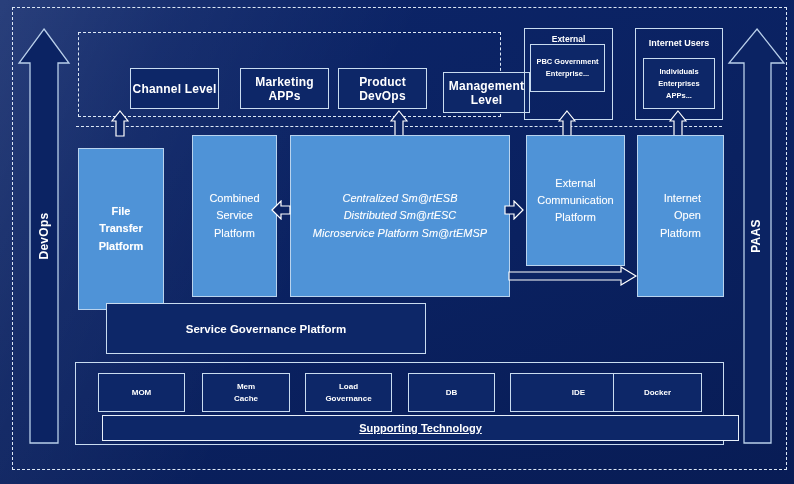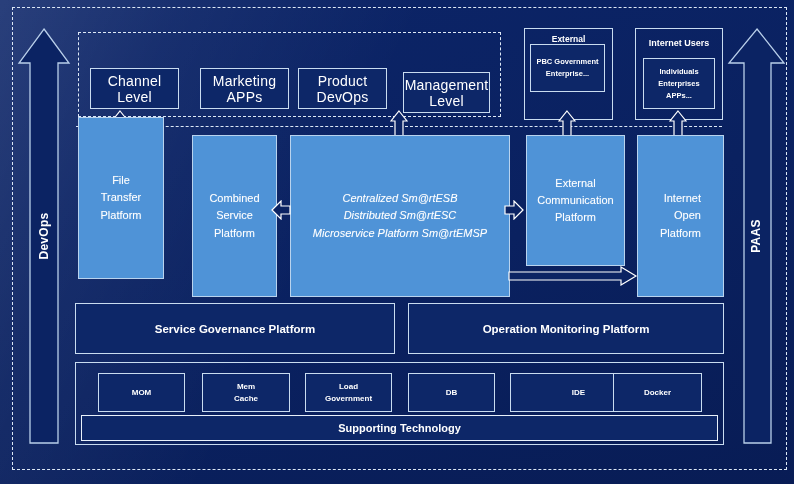--- a/index.html
+++ b/index.html
@@ -9,23 +9,23 @@
     background:
       linear-gradient(115deg, rgba(255,255,255,0.12) 0%, rgba(255,255,255,0.05) 18%, rgba(255,255,255,0.0) 42%),
       linear-gradient(160deg, #0c2569 0%, #0a2160 55%, #081c55 100%);
   }
   .abs{position:absolute;}
   .dashed{border:1px dashed #dde8f6;}
   .darkbox{background:#0d2768;border:1px solid #c9dcf0;}
   .litebox{background:#4f93d7;border:1px solid #b9d3ee;}
   .center{display:flex;align-items:center;justify-content:center;text-align:center;}
   .pre{white-space:pre-line;}
-  .lvl-label{font-size:14px;font-weight:normal;letter-spacing:.2px;}
+  .lvl-label{font-size:12px;font-weight:bold;letter-spacing:.2px;margin-left:40px;}
   .plat-label{font-size:11px;line-height:1.55;text-shadow:0 0 1px rgba(255,255,255,.35);}
-  .gov-label{font-size:11.5px;font-weight:bold;}
+  .gov-label{font-size:11.5px;font-weight:bold;margin-left:31px;}
   .tech-label{font-size:8px;font-weight:bold;line-height:1.5;}
   .bar-label{font-size:11px;font-weight:bold;}
   .cap-title{font-size:8.5px;font-weight:bold;line-height:1.45;}
   .cap-inner{font-size:7.5px;font-weight:bold;line-height:1.6;}
   .rail{display:flex;align-items:center;justify-content:center;}
   .rail span{transform:rotate(-90deg);font-size:12px;font-weight:bold;letter-spacing:.3px;white-space:nowrap;}
   svg{display:block;}
 </style>
 </head>
 <body>
@@ -85,21 +85,21 @@
   <svg class="abs" style="left:390px;top:110px;" width="18" height="27" viewBox="0 0 18 27">
     <polygon points="9,1 17,11 13,11 13,26 5,26 5,11 1,11" fill="#0b2363" stroke="#ffffff" stroke-width="1.2"></polygon>
     </svg>
   <svg class="abs" style="left:558px;top:110px;" width="18" height="27" viewBox="0 0 18 27">
     <polygon points="9,1 17,11 13,11 13,26 5,26 5,11 1,11" fill="#0b2363" stroke="#ffffff" stroke-width="1.2"></polygon>
     </svg>
   <svg class="abs" style="left:669px;top:110px;" width="18" height="27" viewBox="0 0 18 27">
     <polygon points="9,1 17,11 13,11 13,26 5,26 5,11 1,11" fill="#0b2363" stroke="#ffffff" stroke-width="1.2"></polygon>
     </svg>
 
-  <div class="abs litebox center plat-label pre" style="left:78px;top:117px;width:84px;height:160px;">File
+  <div class="abs litebox center plat-label pre" style="left:78px;top:148px;width:84px;height:160px;font-weight:bold;">File
 Transfer
 Platform</div>
   <div class="abs litebox center plat-label pre" style="left:192px;top:135px;width:83px;height:160px;">Combined
 Service
 Platform</div>
   <div class="abs litebox center plat-label pre" style="left:290px;top:135px;width:218px;height:160px;font-style:italic;">Centralized Sm@rtESB
 Distributed Sm@rtESC
 Microservice Platform Sm@rtEMSP</div>
   <div class="abs litebox center plat-label pre" style="left:526px;top:135px;width:97px;height:129px;">External
 Communication
@@ -113,28 +113,27 @@
     </svg>
   <svg class="abs" style="left:504px;top:200px;" width="20" height="20" viewBox="0 0 20 20">
     <polygon points="19,10 10,19 10,14 1,14 1,6 10,6 10,1" fill="#0b2363" stroke="#ffffff" stroke-width="1.2"></polygon>
     </svg>
 
   <svg class="abs" style="left:508px;top:266px;" width="130" height="20" viewBox="0 0 130 20">
     <polygon points="1,6 113,6 113,1 128,10 113,19 113,14 1,14" fill="#0b2363" stroke="#ffffff" stroke-width="1.2"></polygon>
     </svg>
 
   <div class="abs darkbox center gov-label" style="left:75px;top:303px;width:318px;height:49px;">Service Governance Platform</div>
-  <div class="abs darkbox center gov-label" style="left:408px;top:303px;width:314px;height:49px;">Operation Monitoring Platform</div>
 
   <div class="abs" style="left:75px;top:362px;width:647px;height:81px;border:1px solid #c9dcf0;"></div>
 
   <div class="abs darkbox center tech-label pre" style="left:98px;top:373px;width:85px;height:37px;">MOM</div>
   <div class="abs darkbox center tech-label pre" style="left:202px;top:373px;width:86px;height:37px;">Mem
 Cache</div>
   <div class="abs darkbox center tech-label pre" style="left:305px;top:373px;width:85px;height:37px;">Load
-Government</div>
+Governance</div>
   <div class="abs darkbox center tech-label pre" style="left:408px;top:373px;width:85px;height:37px;">DB</div>
   <div class="abs darkbox center tech-label pre" style="left:510px;top:373px;width:87px;height:37px;padding-left:24px;">IDE</div>
   <div class="abs darkbox center tech-label pre" style="left:613px;top:373px;width:87px;height:37px;">Docker</div>
 
-  <div class="abs center bar-label" style="left:81px;top:415px;width:635px;height:24px;background:#0d2768;border:1px solid #e8f0fa;">Supporting Technology</div>
+  <div class="abs center bar-label" style="left:102px;top:415px;width:635px;height:24px;background:#0d2768;border:1px solid #e8f0fa;text-decoration:underline;">Supporting Technology</div>
 
 </div>
 
 </body></html>

